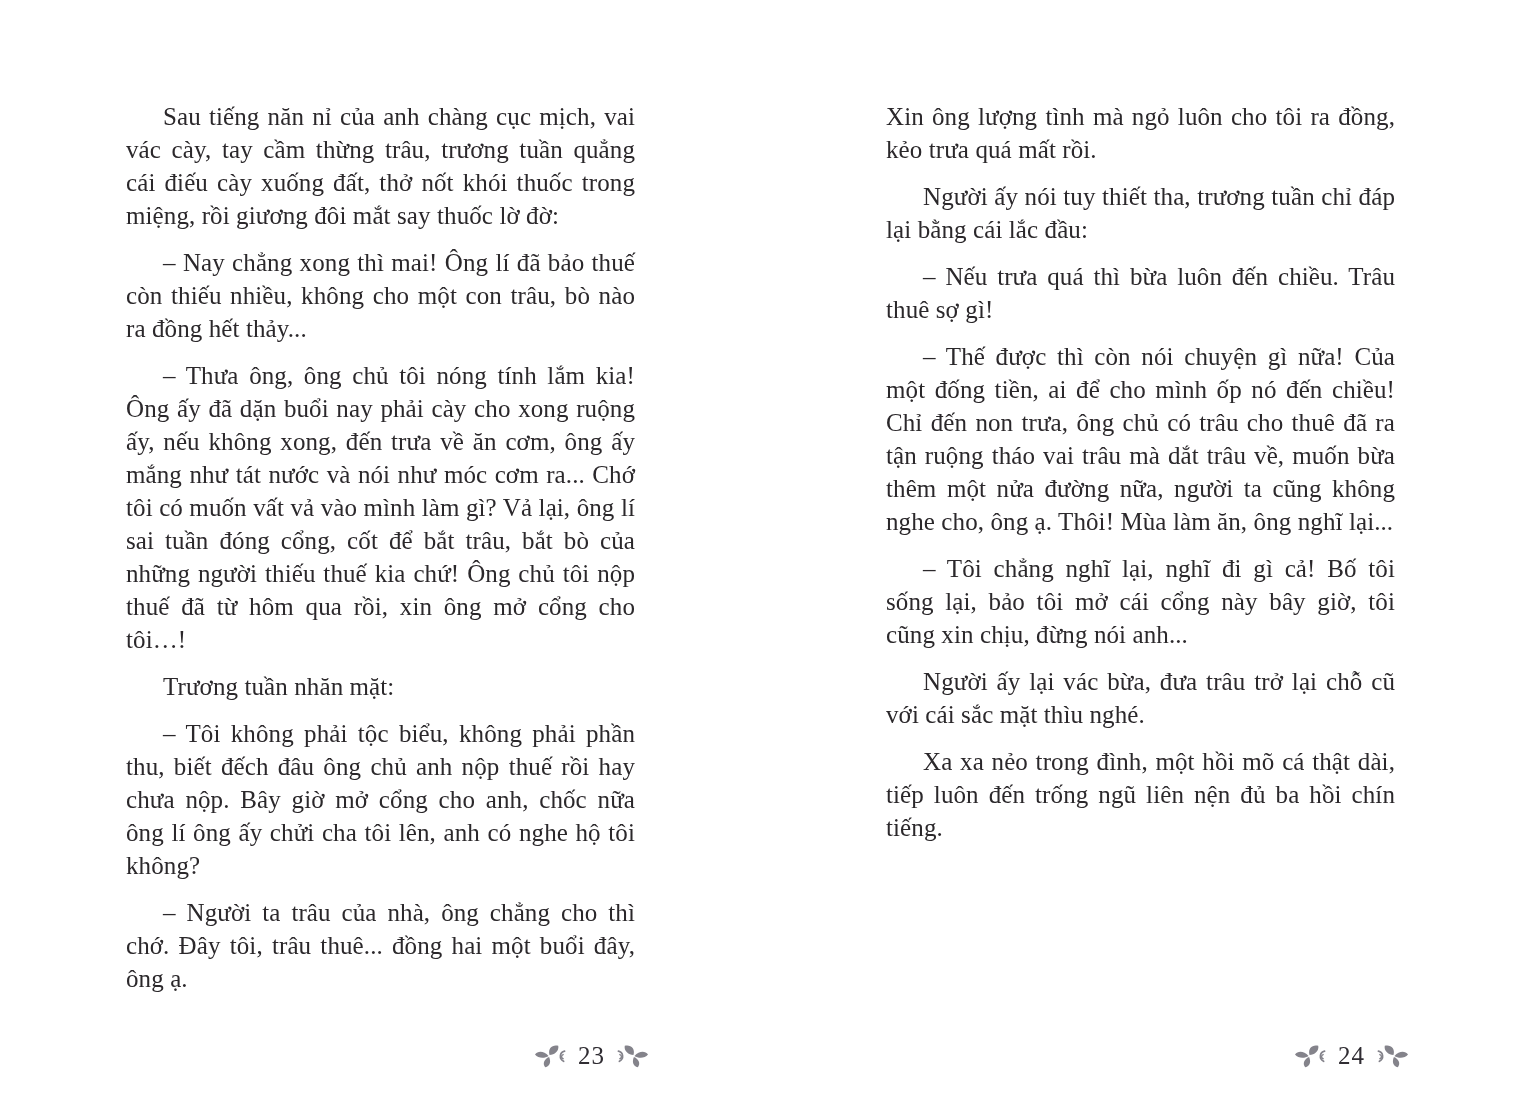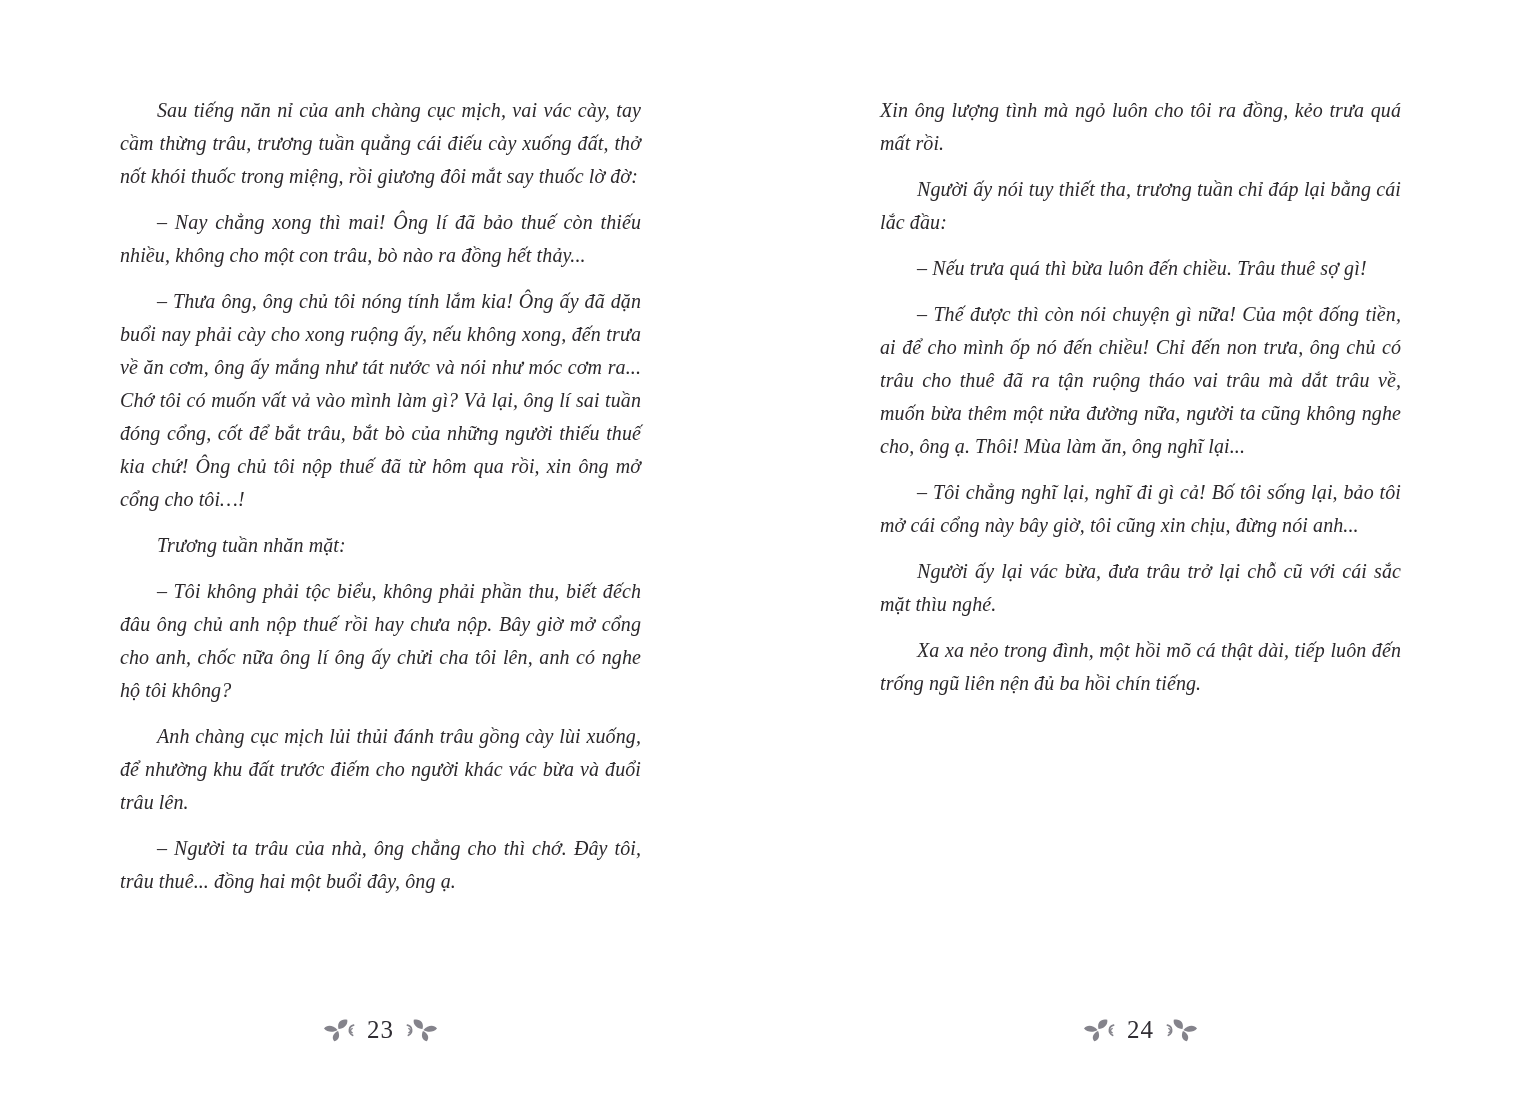--- a/index.html
+++ b/index.html
@@ -13,35 +13,34 @@
     overflow: hidden;
   }
   .page-text {
     position: absolute;
     top: 86px;
     width: 537px;
   }
   .page-text.left  { left: 112px; }
   .page-text.right { left: 872px; }
   .para {
-    margin: 8px;
-    font-size: 20px;
+    margin: 14px;
+    font-size: 25px;
     line-height: 33px;
     text-align: justify;
     text-justify: inter-word;
     letter-spacing: 0.1px;
-    font-style: italic;
   }
   .para + .para { margin-top: 13px; }
   .para.indent { text-indent: 37px; }
   .page-footer {
     position: absolute;
-    top: 1016px;
+    top: 1042px;
     width: 537px;
-    text-align: center;
+    text-align: right;
     white-space: nowrap;
     color: #37343a;
   }
   .page-footer.left  { left: 112px; }
   .page-footer.right { left: 872px; }
   .page-number {
     display: inline-block;
     vertical-align: middle;
     font-size: 25px;
     letter-spacing: 1px;
@@ -61,21 +60,20 @@
 <body>
 
 <div class="book">
 
   <section class="page-text left">
     <p class="para indent">Sau tiếng năn nỉ của anh chàng cục mịch, vai vác cày, tay cầm thừng trâu, trương tuần quẳng cái điếu cày xuống đất, thở nốt khói thuốc trong miệng, rồi giương đôi mắt say thuốc lờ đờ:</p>
     <p class="para indent">– Nay chẳng xong thì mai! Ông lí đã bảo thuế còn thiếu nhiều, không cho một con trâu, bò nào ra đồng hết thảy...</p>
     <p class="para indent">– Thưa ông, ông chủ tôi nóng tính lắm kia! Ông ấy đã dặn buổi nay phải cày cho xong ruộng ấy, nếu không xong, đến trưa về ăn cơm, ông ấy mắng như tát nước và nói như móc cơm ra... Chớ tôi có muốn vất vả vào mình làm gì? Vả lại, ông lí sai tuần đóng cổng, cốt để bắt trâu, bắt bò của những người thiếu thuế kia chứ! Ông chủ tôi nộp thuế đã từ hôm qua rồi, xin ông mở cổng cho tôi…!</p>
     <p class="para indent">Trương tuần nhăn mặt:</p>
     <p class="para indent">– Tôi không phải tộc biểu, không phải phần thu, biết đếch đâu ông chủ anh nộp thuế rồi hay chưa nộp. Bây giờ mở cổng cho anh, chốc nữa ông lí ông ấy chửi cha tôi lên, anh có nghe hộ tôi không?</p>
-    <p class="para indent">Anh chàng cục mịch lủi thủi đánh trâu gồng cày lùi xuống, để nhường khu đất trước điếm cho người khác vác bừa và đuổi trâu lên.</p>
     <p class="para indent">– Người ta trâu của nhà, ông chẳng cho thì chớ. Đây tôi, trâu thuê... đồng hai một buổi đây, ông ạ.</p>
   </section>
 
   <footer class="page-footer left">
     <span class="ornament">
       <svg viewBox="0 0 34 24" xmlns="http://www.w3.org/2000/svg">
         <g fill="#84838b" stroke="none">
           <path d="M16 11 C14 4, 19 0, 25 1.5 C26 7, 21 11, 16 11 Z"></path>
           <path d="M15 12 C10 6.5, 4 6.5, 1 10.5 C4.5 15, 11.5 14.5, 15 12 Z"></path>
           <path d="M15.5 13 C10.5 15, 8.5 20, 11.5 23.5 C17 22.5, 17.5 17, 15.5 13 Z"></path>

